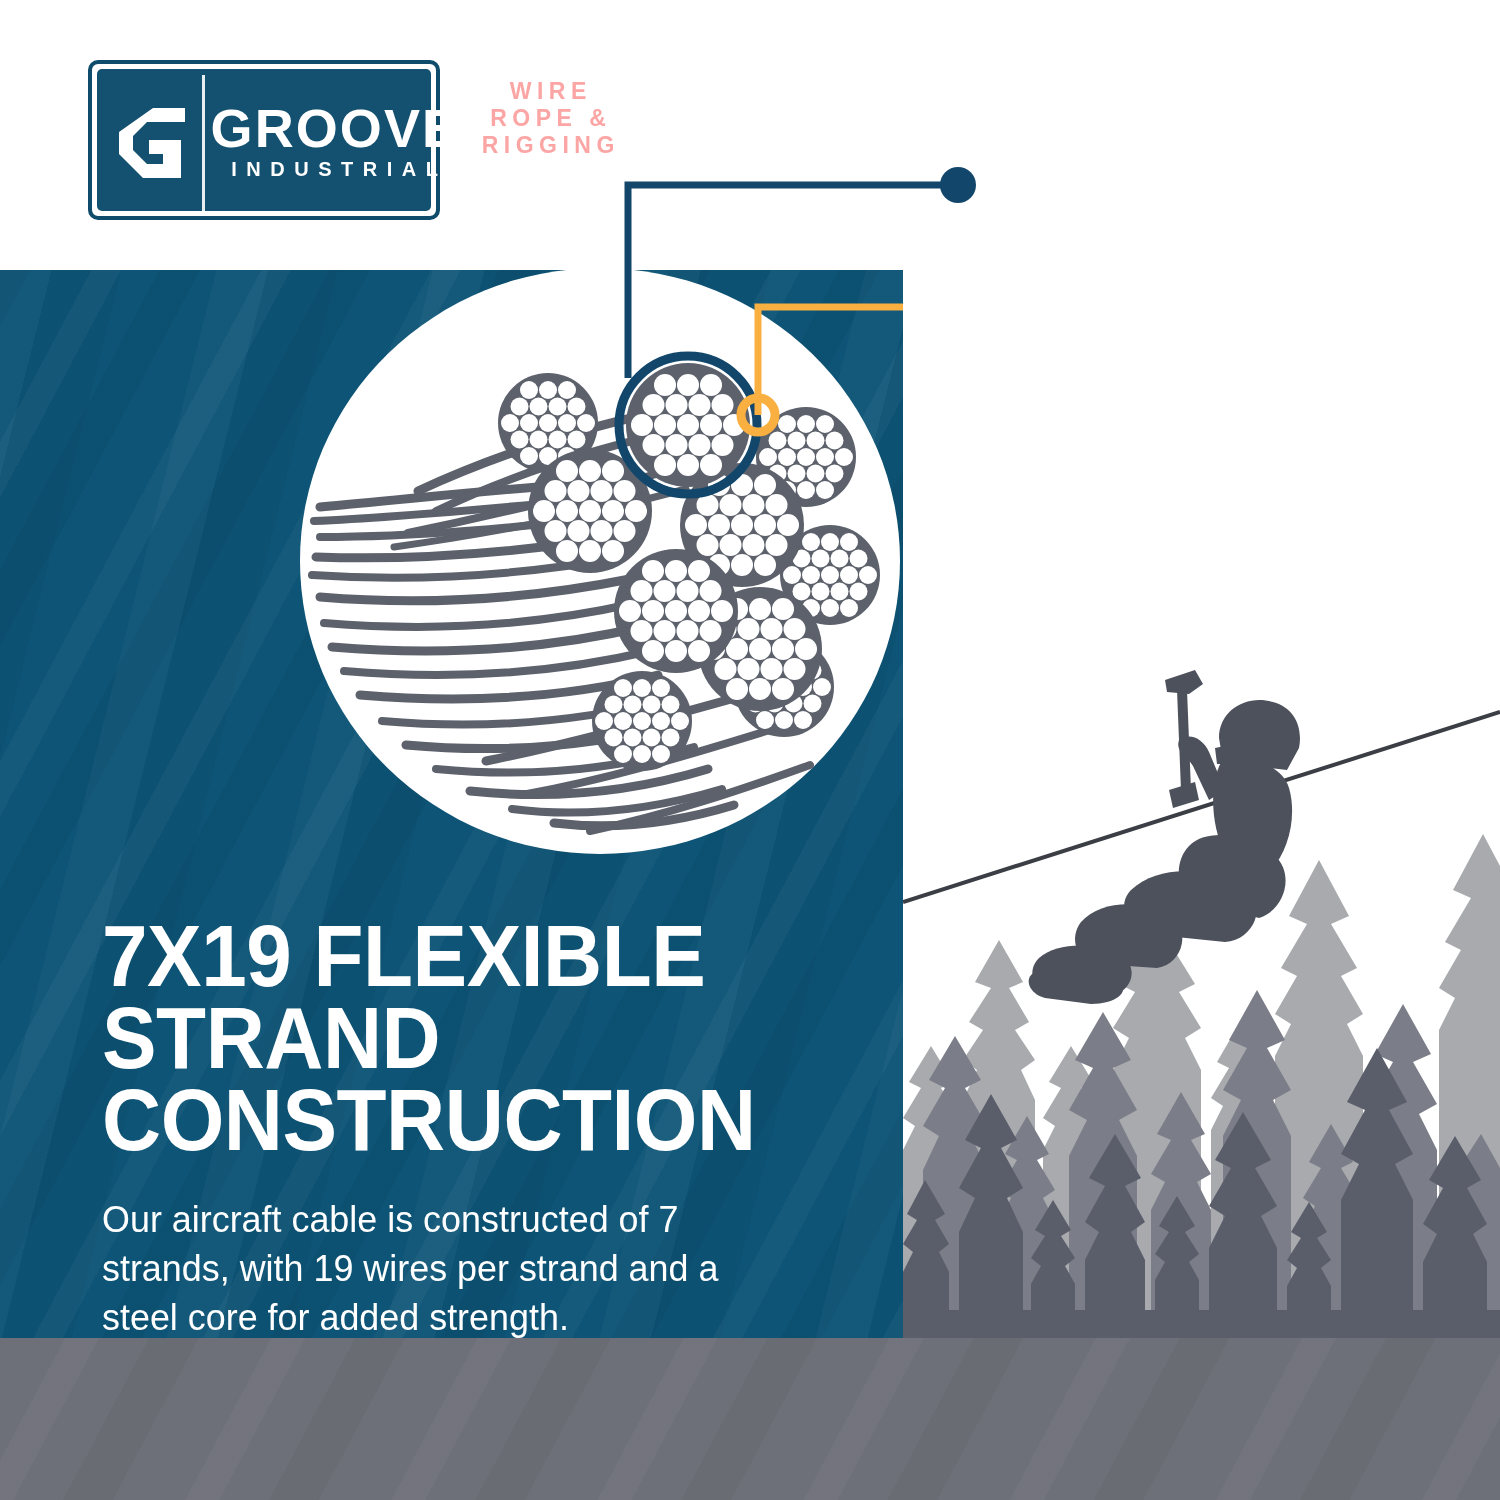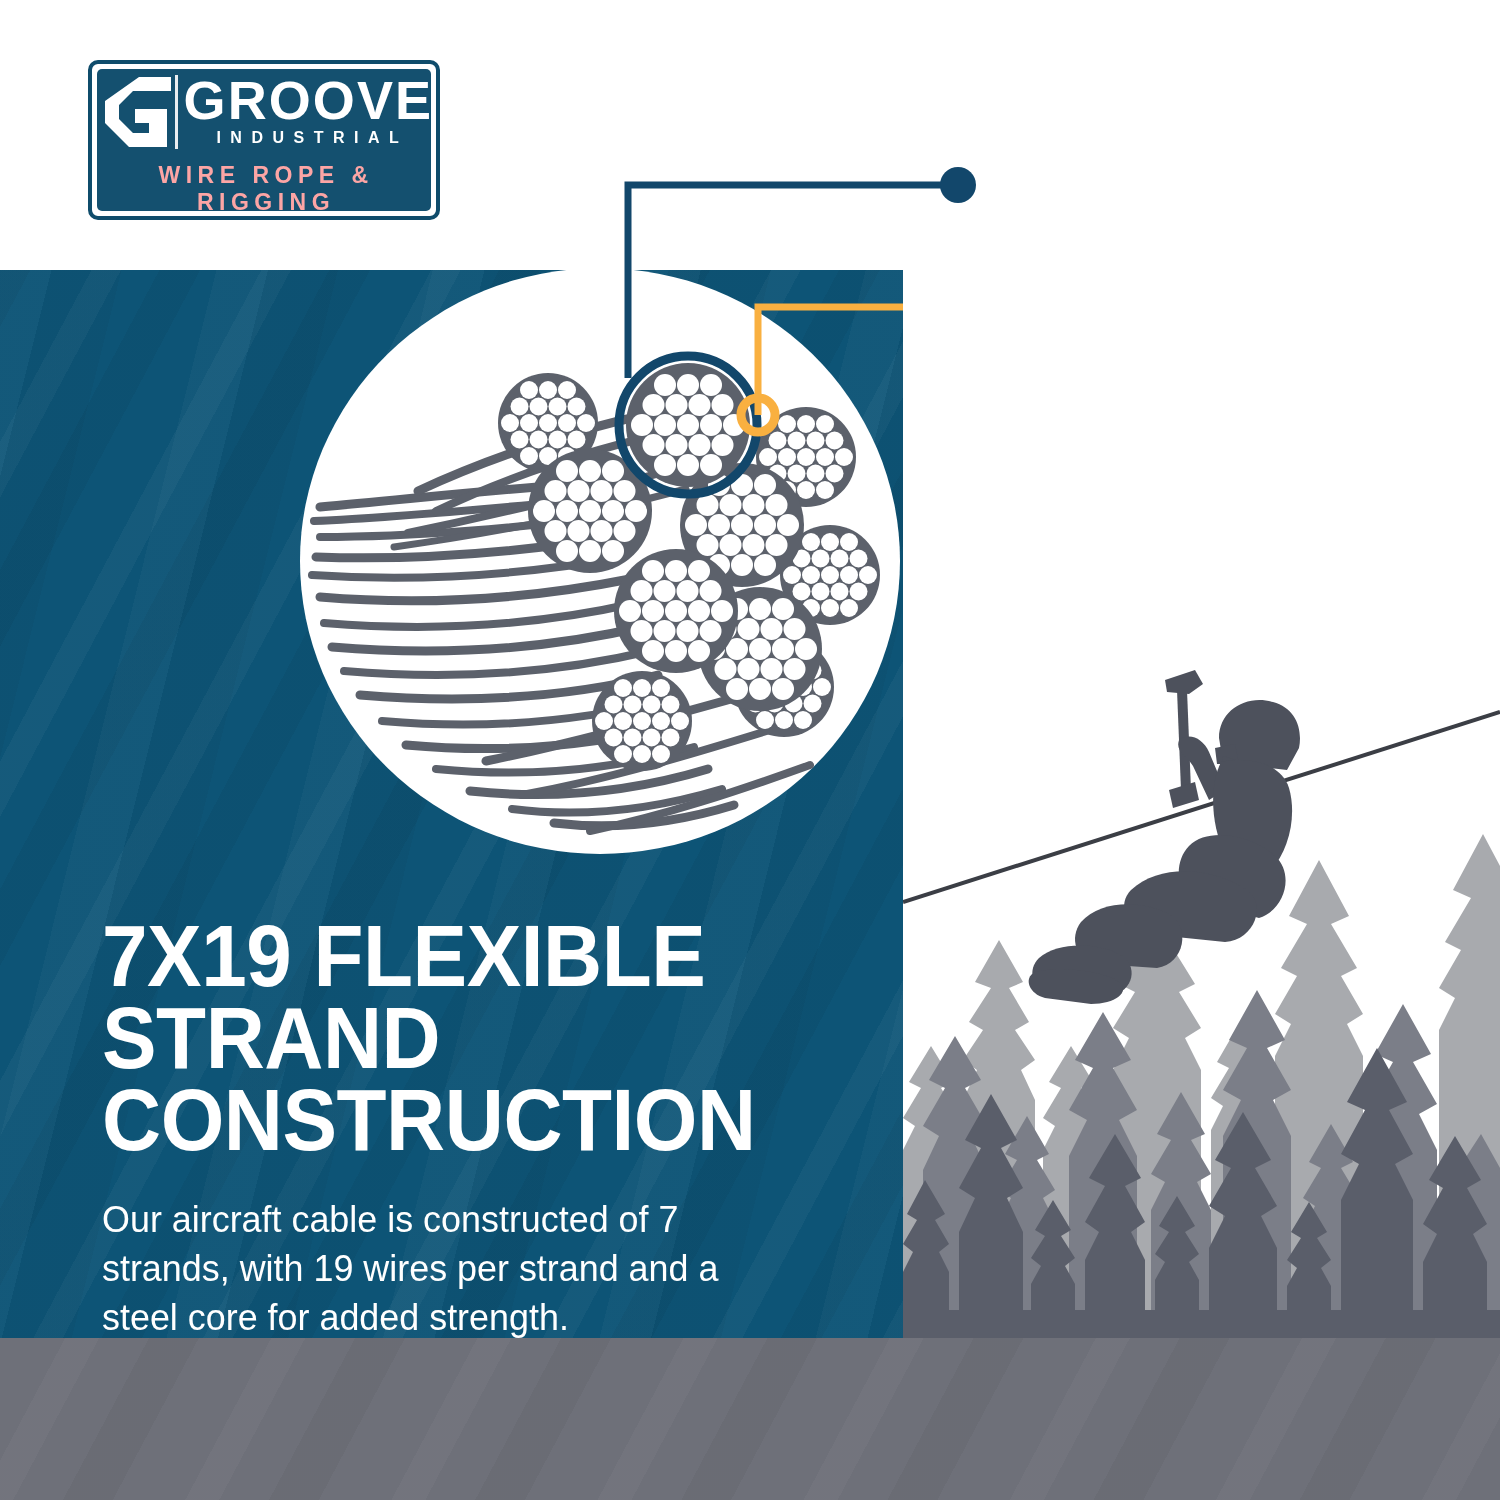--- a/index.html
+++ b/index.html
@@ -3,28 +3,28 @@
 <meta charset="utf-8">
 <style>
   html,body{margin:0;padding:0;background:#fff;}
   body{width:1500px;height:1500px;overflow:hidden;font-family:"Liberation Sans",sans-serif;}
   #stage{position:relative;width:1500px;height:1500px;background:#ffffff;overflow:hidden;}
 
   
   .logo-wrap{position:absolute;left:88px;top:60px;width:352px;height:160px;}
   .logo-outer{position:absolute;inset:0;border:4px solid #0f4c6b;border-radius:10px;background:#ffffff;}
   .logo-inner{position:absolute;left:9px;top:9px;right:9px;bottom:9px;background:#14506f;border-radius:5px;
-              display:flex;flex-direction:column;}
+              display:flex;flex-direction:row;}
   .logo-top{display:flex;flex:1 1 auto;align-items:stretch;padding:6px 6px 0 6px;}
   .logo-gbox{width:99px;border-right:3px solid #e9eef1;display:flex;align-items:center;justify-content:center;}
   .logo-g{width:72px;height:74px;}
   .logo-words{flex:1 1 auto;display:flex;flex-direction:column;justify-content:center;align-items:center;padding-left:8px;}
   .logo-groove{color:#ffffff;font-weight:700;font-size:53px;line-height:0.92;letter-spacing:2px;
                font-family:"Liberation Sans Narrow","Liberation Sans",sans-serif;transform:scaleX(1.02);}
-  .logo-industrial{color:#ffffff;font-weight:700;font-size:16px;letter-spacing:9.5px;margin-top:4px;padding-left:8px;}
+  .logo-industrial{color:#ffffff;font-weight:700;font-size:20px;letter-spacing:9.5px;margin-top:4px;padding-left:8px;}
   .logo-rule{height:3px;background:#e9eef1;margin:4px 7px 0 7px;}
   .logo-tag{color:#fca5a5;font-weight:700;font-size:23px;letter-spacing:5.5px;text-align:center;
             padding:9px 0 9px 4px;}
 
   
   .teal-panel{position:absolute;left:0;top:270px;width:903px;height:1068px;background:#0d5476;overflow:hidden;}
   .teal-panel::before{content:"";position:absolute;left:-40%;top:-40%;width:190%;height:190%;
     background:repeating-linear-gradient(118deg,
       rgba(255,255,255,0.035) 0px, rgba(255,255,255,0.035) 26px,
       rgba(255,255,255,0.0) 26px,  rgba(255,255,255,0.0) 60px,

